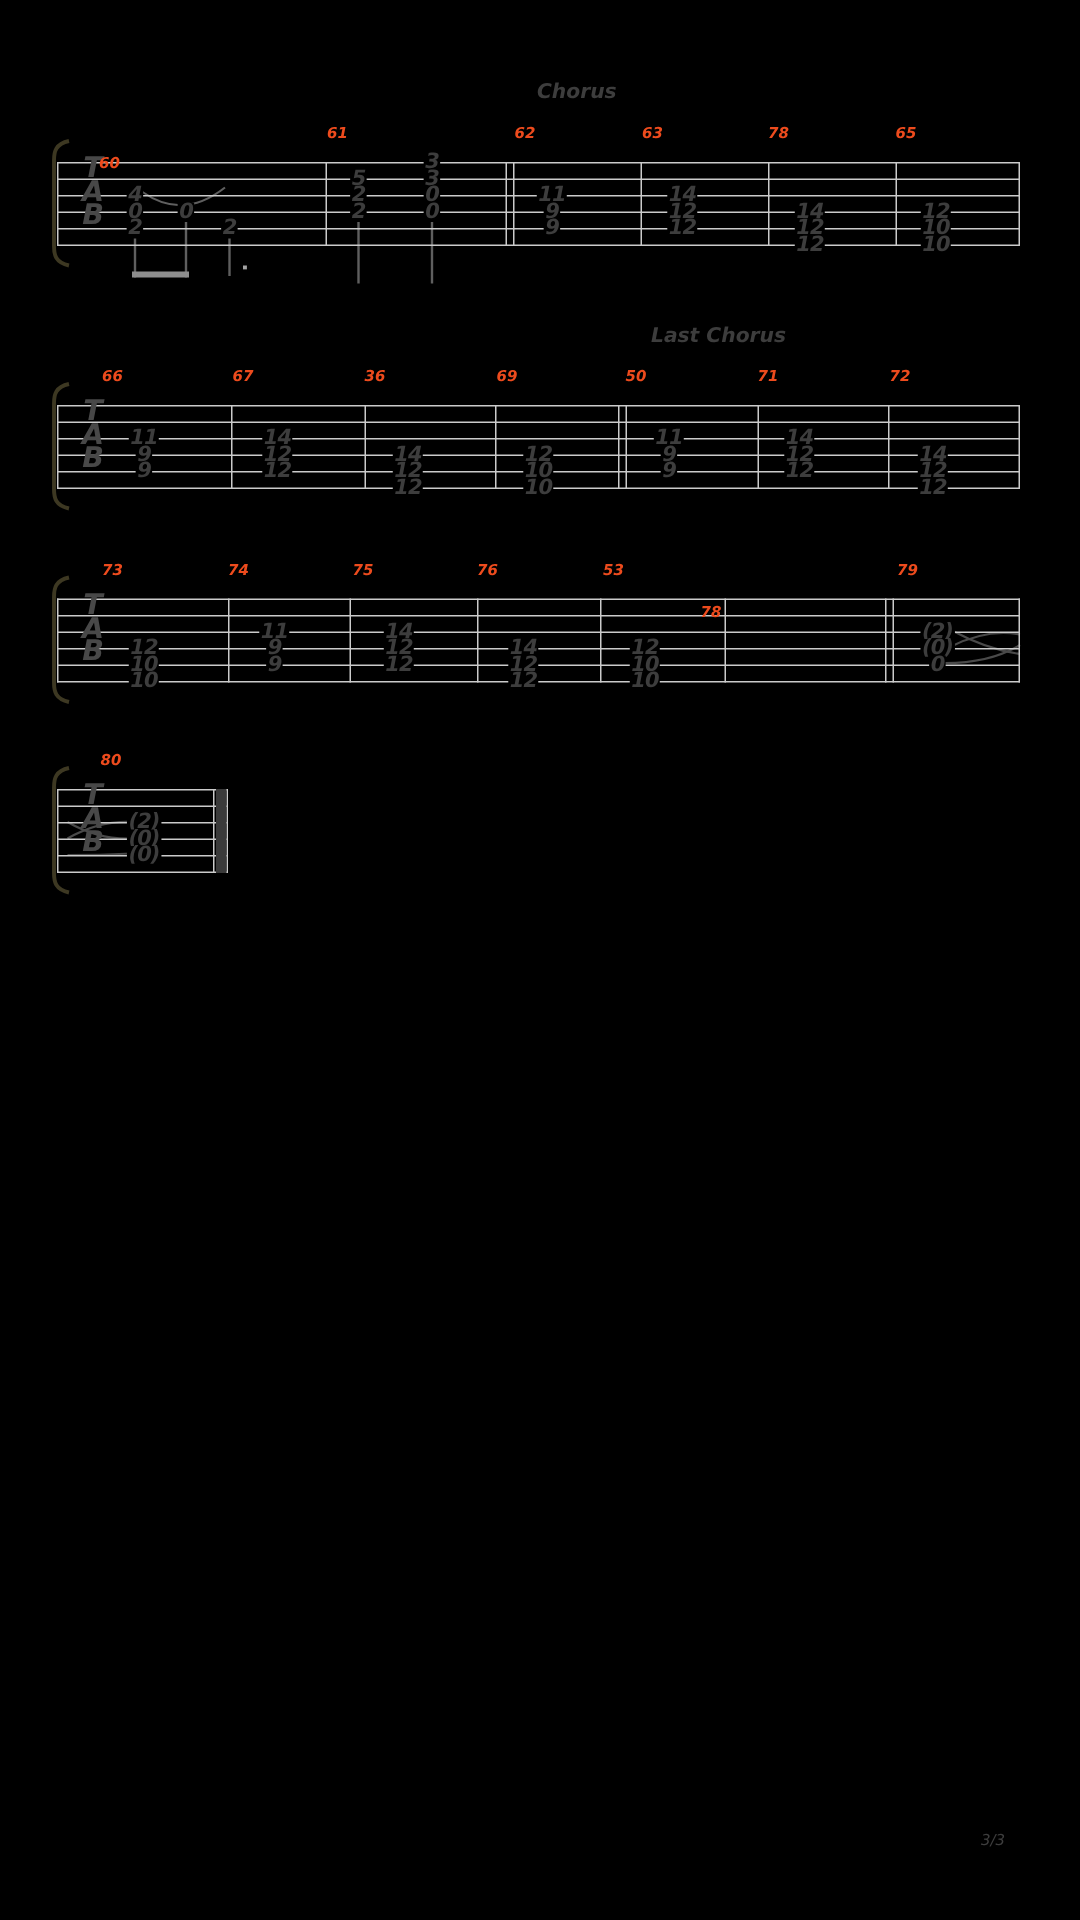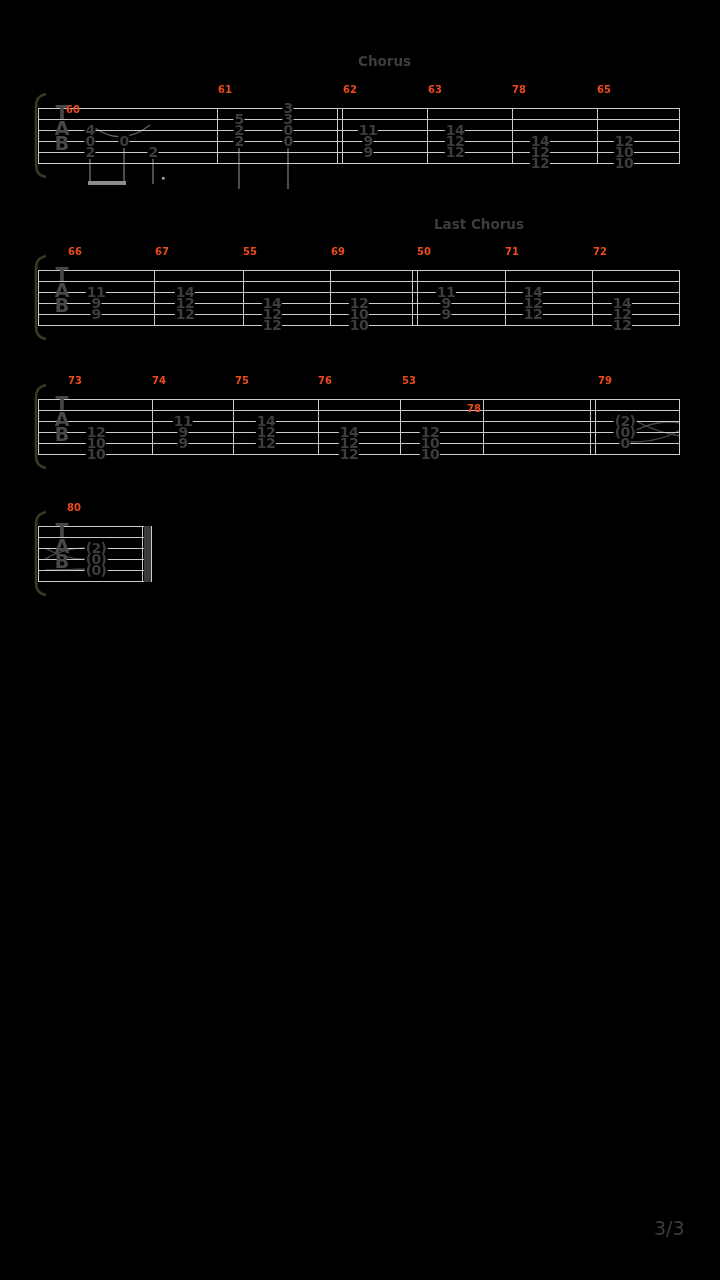--- a/index.html
+++ b/index.html
@@ -1,30 +1,30 @@
 <!DOCTYPE html>
 <html style="--bg: #000000; --c-line: #cbcbcb; --c-note: #3d3d3d; --c-mnum: #ed4b1d; --c-title: #3d3d3d; --c-clef: #484848; --c-final: #3a3a3a;"><head>
 <meta charset="utf-8">
 <style>
   html,body{margin:0;padding:0;background:#000;}
   #page{position:relative;width:720px;height:1280px;background:var(--bg,#000);overflow:hidden;
-        font-family:"DejaVu Sans","Liberation Sans",sans-serif;}
+        font-family:"DejaVu Sans","Liberation Sans",sans-serif;font-style:italic;}
   #overlay{position:absolute;left:0;top:0;width:720px;height:1280px;pointer-events:none;}
   .system{position:absolute;left:0;width:720px;}
   .staff-line{position:absolute;height:1px;background:var(--c-line);}
   .barline{position:absolute;width:1px;background:var(--c-line);}
   .final-bar{position:absolute;background:var(--c-final);}
   .clef{position:absolute;width:24px;text-align:center;color:var(--c-clef);
         font-size:19px;font-weight:bold;line-height:15.5px;letter-spacing:0;}
   .mnum{position:absolute;color:var(--c-mnum);font-size:10px;font-weight:bold;line-height:10px;}
   .note{position:absolute;transform:translateX(-50%);background:#000;color:var(--c-note);
         font-size:14px;font-weight:bold;line-height:12px;height:12px;padding:0 1px;
         letter-spacing:-0.6px;white-space:nowrap;}
   .title{position:absolute;color:var(--c-title);font-size:13.5px;font-weight:bold;line-height:14px;}
-  .pageind{position:absolute;color:var(--c-title);font-size:19px;line-height:14px;}
+  .pageind{position:absolute;color:var(--c-title);font-size:10px;line-height:14px;}
 </style>
 </head>
 <body>
 
 <div id="page">
   <svg id="overlay" xmlns="http://www.w3.org/2000/svg">
       <path d="M46 94 C37 96 36 101 36 107 L36 164 C36 170 37 175 46 177" stroke="#3d3822" stroke-width="2.6" fill="none"></path>
       <path d="M46 256 C37 258 36 263 36 269 L36 326 C36 332 37 337 46 339" stroke="#3d3822" stroke-width="2.6" fill="none"></path>
       <path d="M46 385 C37 387 36 392 36 398 L36 455 C36 461 37 466 46 468" stroke="#3d3822" stroke-width="2.6" fill="none"></path>
       <path d="M46 512 C37 514 36 519 36 525 L36 582 C36 588 37 593 46 595" stroke="#3d3822" stroke-width="2.6" fill="none"></path>
@@ -119,21 +119,21 @@
         <div>B</div>
       </div>
       <div class="mnum" style="left: 68px; top: 11px;">66</div>
       <div class="note" style="left: 96px; top: 50px;">11</div>
       <div class="note" style="left: 96px; top: 61px;">9</div>
       <div class="note" style="left: 96px; top: 72px;">9</div>
       <div class="mnum" style="left: 155px; top: 11px;">67</div>
       <div class="note" style="left: 185px; top: 50px;">14</div>
       <div class="note" style="left: 185px; top: 61px;">12</div>
       <div class="note" style="left: 185px; top: 72px;">12</div>
-      <div class="mnum" style="left: 243px; top: 11px;">55</div>
+      <div class="mnum" style="left: 243px; top: 11px;">36</div>
       <div class="note" style="left: 272px; top: 61px;">14</div>
       <div class="note" style="left: 272px; top: 72px;">12</div>
       <div class="note" style="left: 272px; top: 83px;">12</div>
       <div class="mnum" style="left: 331px; top: 11px;">69</div>
       <div class="note" style="left: 359px; top: 61px;">12</div>
       <div class="note" style="left: 359px; top: 72px;">10</div>
       <div class="note" style="left: 359px; top: 83px;">10</div>
       <div class="mnum" style="left: 417px; top: 11px;">50</div>
       <div class="note" style="left: 446px; top: 50px;">11</div>
       <div class="note" style="left: 446px; top: 61px;">9</div>

